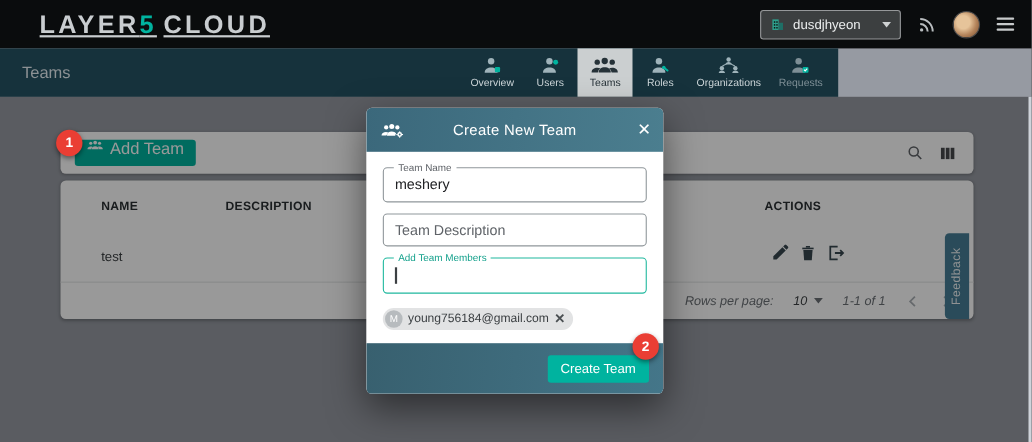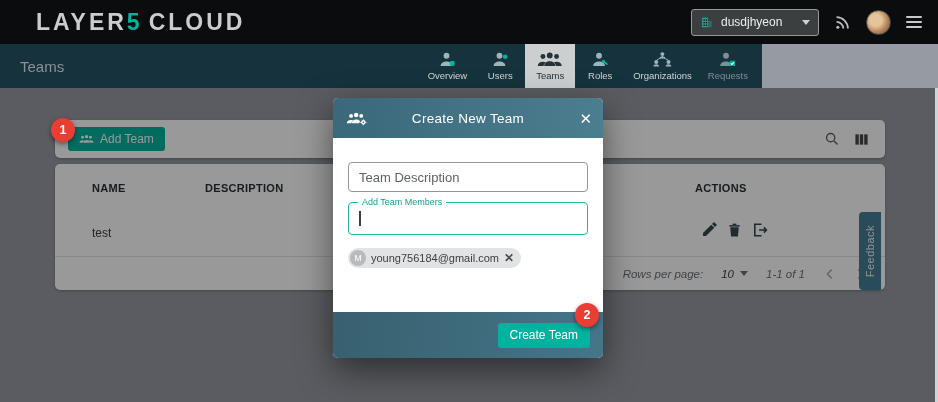--- a/index.html
+++ b/index.html
@@ -7,21 +7,21 @@
   .app {
     position:relative; width:938px; height:402px; overflow:hidden;
     font-family:"Liberation Sans", sans-serif; background:#969aa2;
     -webkit-font-smoothing:antialiased;
   }
   
   .topbar {
     position:absolute; left:0; top:0; width:938px; height:44px;
     background:#0a0c0d; display:flex; align-items:center; z-index:10;
   }
-  .logo { margin-left:36px; font-size:23px; font-weight:bold; letter-spacing:3px; color:#c9cdd0; }
+  .logo { margin-left:36px; font-size:23px; font-weight:bold; letter-spacing:3px; color:#c9cdd0;text-decoration:underline; }
   .logo .accent { color:#00B39F; }
   .logo .word2 { margin-left:6px; }
   .top-right { margin-left:auto; display:flex; align-items:center; gap:15px; padding-right:16px; }
   .user-dropdown {
     display:flex; align-items:center; gap:7px; width:128px; height:27px;
     background:#3c3f40; border:1px solid #96989a; border-radius:3px;
     padding:0 8px; cursor:pointer;
   }
   .user-dropdown .uname { color:#eceeee; font-size:12px; flex:1; }
   .caret { width:0; height:0; border-left:4px solid transparent; border-right:4px solid transparent; border-top:5px solid #cfd2d3; }
@@ -50,23 +50,23 @@
   .tab.active .tlabel { color:#263238; }
   .tab.dim { color:#7e8f96; }
   .tab.dim .tlabel { color:#7e8f96; }
   .nic { height:17px; width:auto; display:block; }
 
   
   .content { position:absolute; left:0; top:88px; width:938px; height:314px; background:#969aa2; }
   .card { position:absolute; background:#fff; border-radius:5px; box-shadow:0 1px 3px rgba(0,0,0,.25); }
   .toolbar-card { left:55px; top:32px; width:830px; height:38px; display:flex; align-items:center; }
   .add-team-btn {
-    margin-left:13px; height:24px; display:flex; align-items:center; gap:6px;
+    margin-left:13px; height:24px; display:flex; gap:6px;
     background:#00B39F; color:#fff; border:none; border-radius:3px;
-    font-size:12px; font-family:inherit; padding:0 11px; cursor:pointer;
+    font-size:15px; font-family:inherit; padding:0 11px; cursor:pointer;
   }
   .toolbar-icons { margin-left:auto; display:flex; align-items:center; gap:14px; padding-right:16px; }
   .icon-btn { background:none; border:none; padding:0; cursor:pointer; display:flex; }
 
   .table-card { left:55px; top:76px; width:830px; height:126px; }
   .th { position:absolute; top:18px; font-size:11px; font-weight:bold; letter-spacing:.3px; color:#2b3033; }
   .th-name { left:37px; } .th-desc { left:150px; } .th-actions { left:640px; }
   .cell-name { position:absolute; left:37px; top:62px; font-size:12px; color:#3c4043; }
   .row-actions { position:absolute; left:646px; top:58px; display:flex; gap:10px; }
   .row-actions .icon-btn { color:#37474f; }
@@ -374,20 +374,24 @@
           <rect x="16.9" y="12.4" width="1.4" height="1.2"></rect>
               <rect x="22.7" y="12.4" width="1.4" height="1.2"></rect>
             </g>
         </svg>
       </span>
       <span class="modal-title">Create New Team</span>
       <button class="modal-close">✕</button>
     </div>
 
     <div class="modal-body">
+      <div class="field f-name">
+        <span class="flabel">Team Name</span>
+        <input type="text" value="meshery" style="">
+      </div>
       <div class="field f-desc">
         <input type="text" placeholder="Team Description" style="">
       </div>
       <div class="field f-members">
         <span class="flabel">Add Team Members</span>
         <input type="text" style="">
         <span class="caret-line"></span>
       </div>
       <div class="chip">
         <span class="cavatar">M</span>

